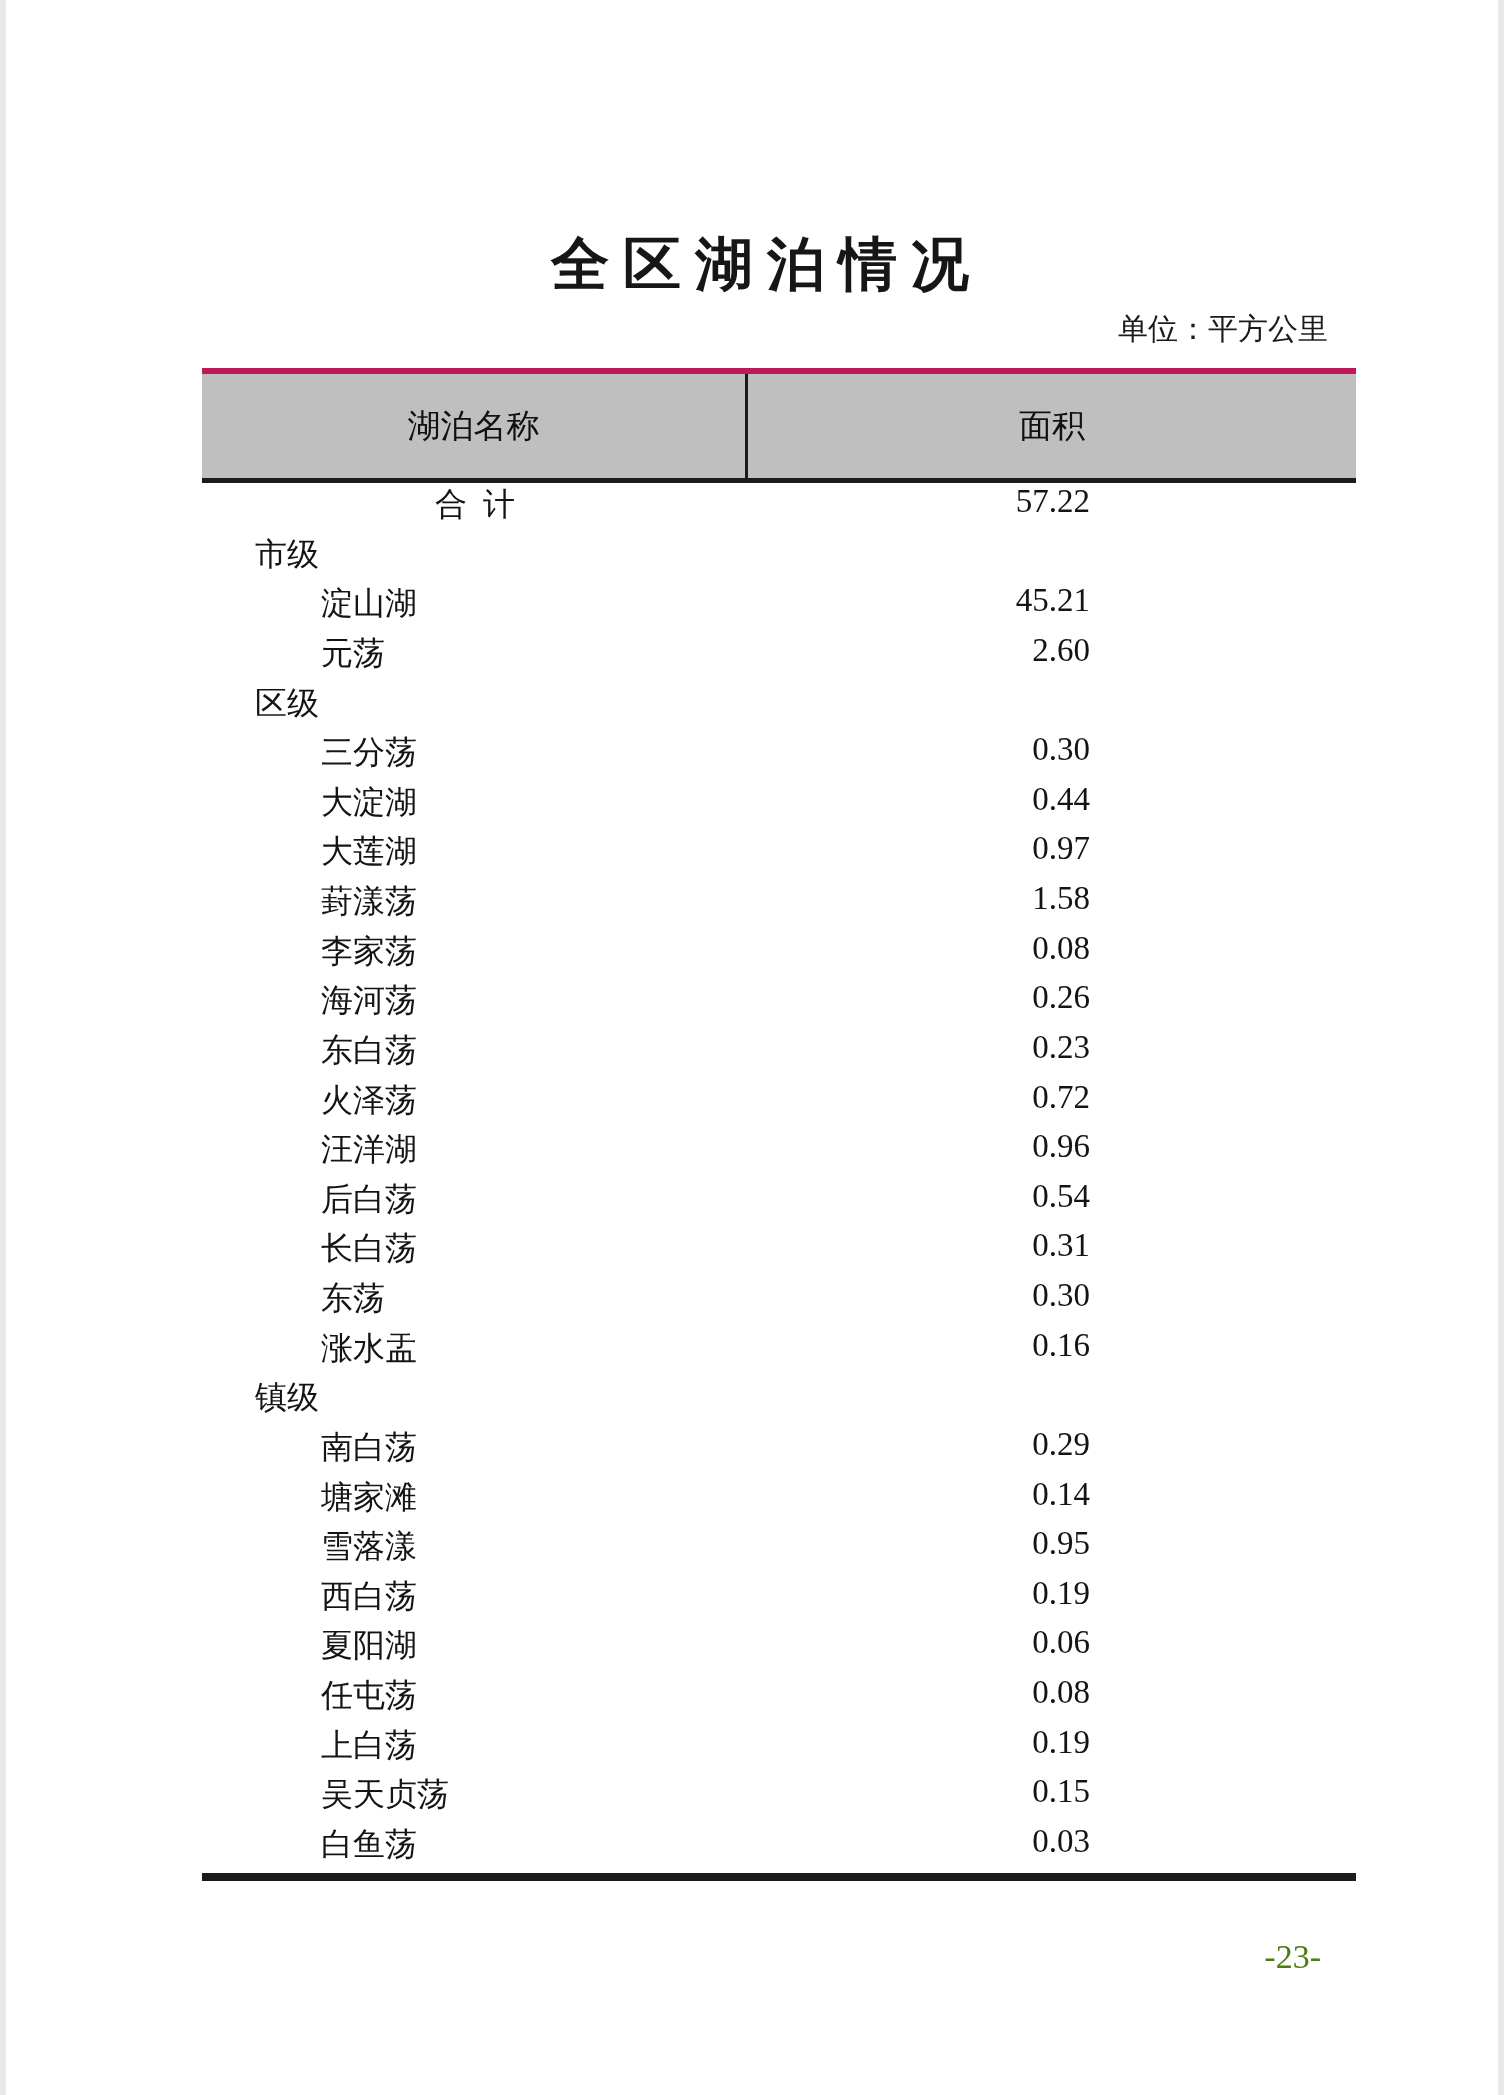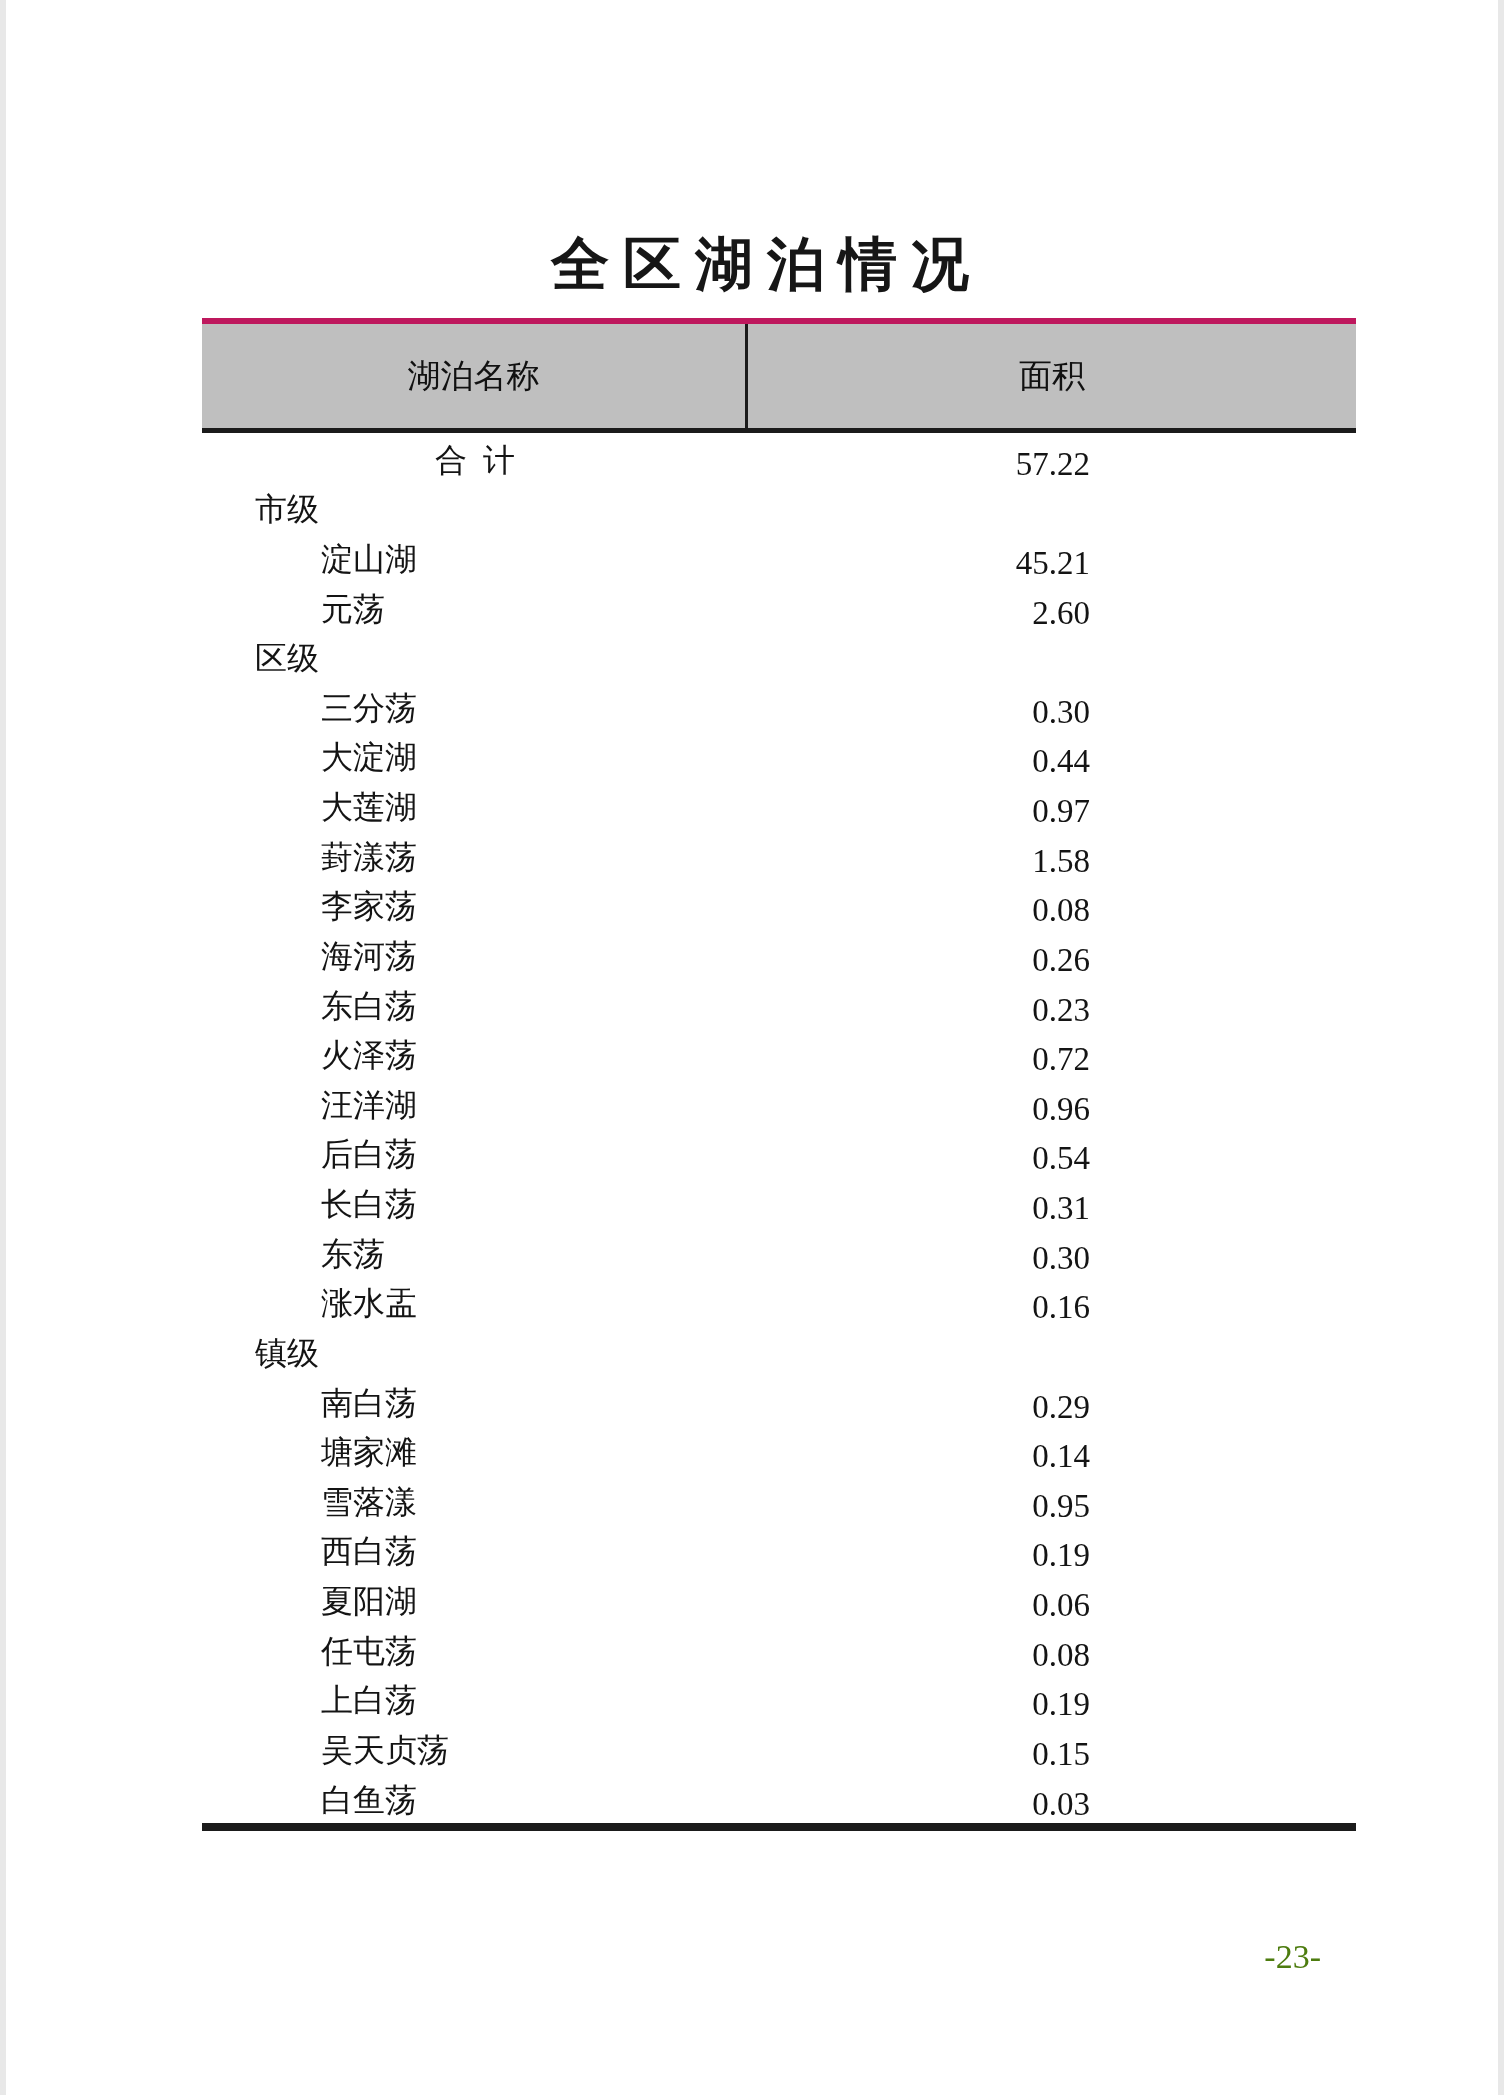--- a/index.html
+++ b/index.html
@@ -46,21 +46,21 @@
     border-bottom:5px solid #1b1b1b;
   }
   .th {
     display:flex; align-items:center; justify-content:center;
     font-size:33px;
     color:#111;
   }
   .th-name { width:546px; border-right:3px solid #1b1b1b; }
   .th-area { flex:1; }
   .tbody { padding:0; }
-  .row { display:flex; height:49.64px; align-items:flex-end; }
+  .row { display:flex; height:49.64px; align-items:flex-start; }
   .cell-name {
     width:549px;
     font-size:32px;
     color:#141414;
     white-space:pre;
   }
   .cell-name.lake     { padding-left:119px; }
   .cell-name.category { padding-left:53px; }
   .cell-name.total    { text-align:center; padding-right:3px; }
   .cell-area {
@@ -78,20 +78,21 @@
     color:#4d7c0f;
   }
 </style>
 </head>
 <body>
 
 <div class="page">
 
   <div class="title">全区湖泊情况</div>
 
+  <div class="unit-note">单位：平方公里</div>
 
   <div class="lakes-table">
     <div class="thead">
       <div class="th th-name">湖泊名称</div>
       <div class="th th-area">面积</div>
     </div>
     <div class="tbody" id="table-body">
         <div class="row">
           <div class="cell-name total">合  计</div>
           <div class="cell-area">57.22</div>

